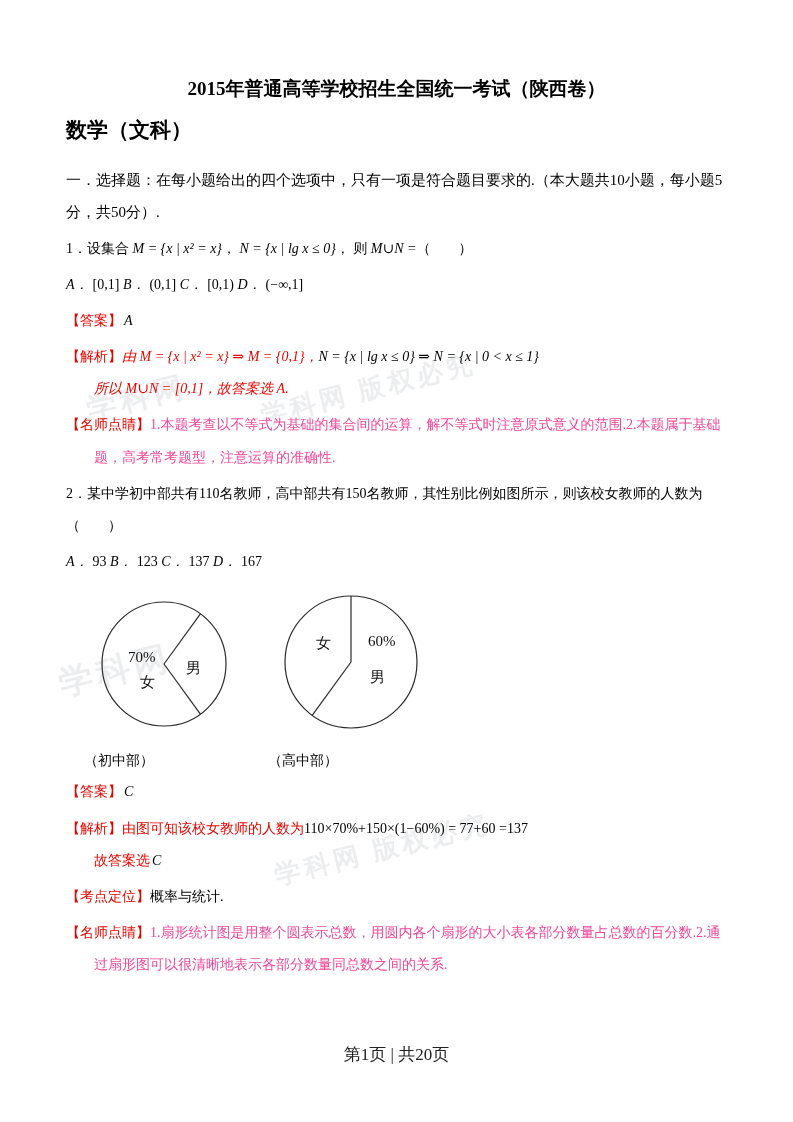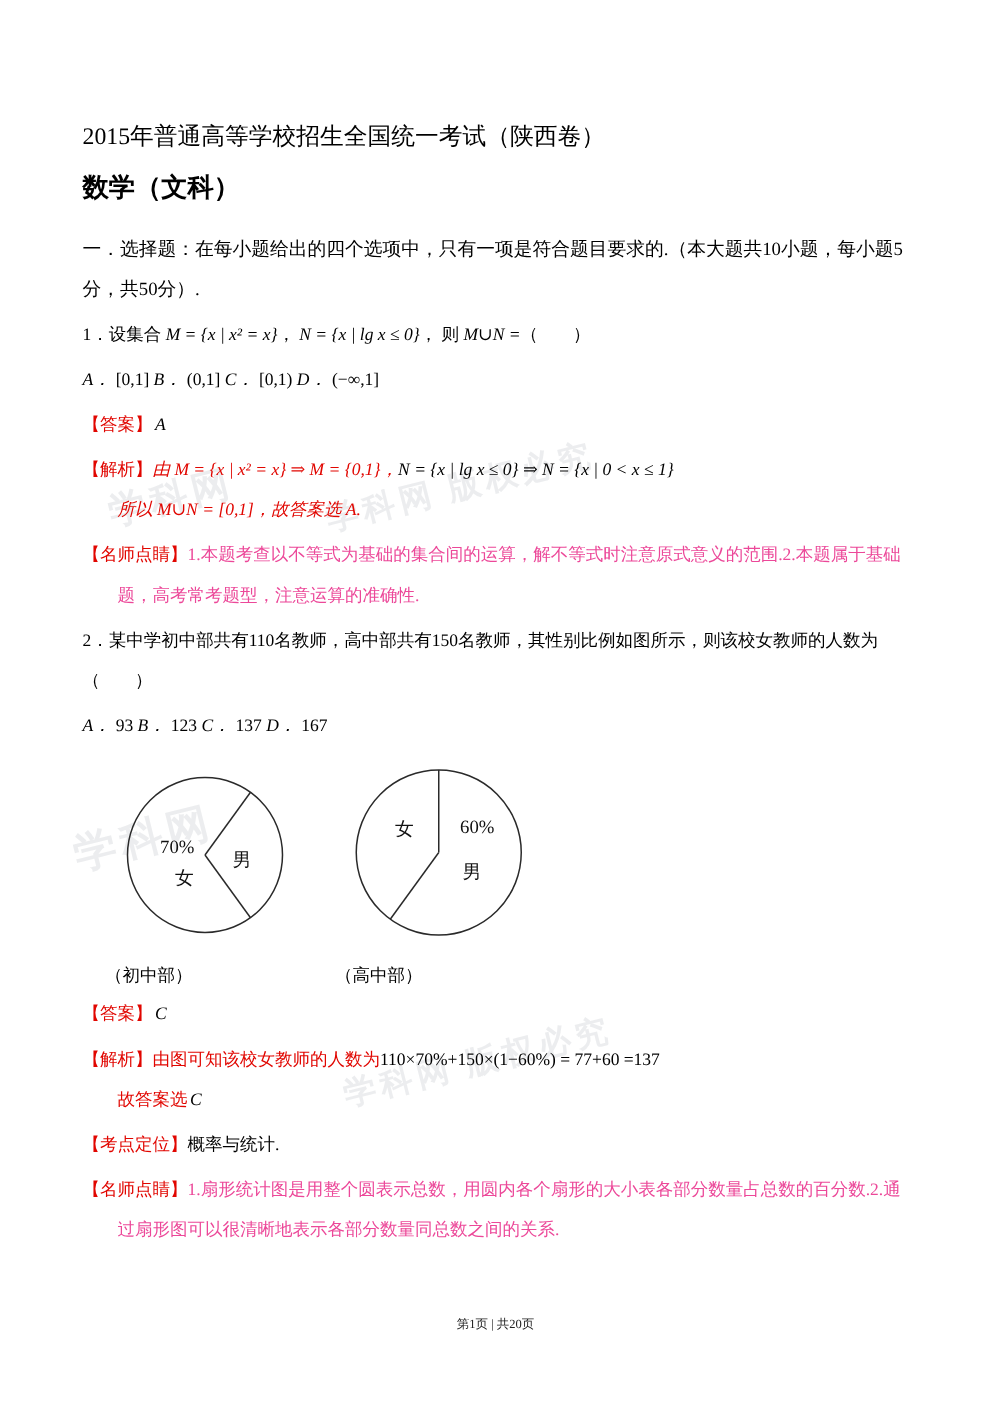--- a/index.html
+++ b/index.html
@@ -11,24 +11,24 @@
     font-family:"Liberation Serif","DejaVu Serif",serif;
     color:#000;
     overflow:hidden;
   }
   .content {
     position:relative;
     z-index:1;
     padding:0 66px;
   }
   .title {
-    margin:96px 0 0 0;
-    text-align:left;
+    margin:76px 0 0 0;
+    text-align:center;
     font-size:19px;
-    font-weight:normal;
+    font-weight:bold;
   }
   .subtitle {
     margin:14px 0 20px 0;
     text-align:left;
     font-size:21px;
     font-weight:bold;
   }
   .heading {
     font-weight:normal;
     font-size:15px;
@@ -62,21 +62,21 @@
     margin-top:4px;
   }
   .pie-svg { display:block; }
   .pie-svg circle, .pie-svg line { stroke:#2a2a2a; stroke-width:1.2; fill:none; }
   .pie-svg text { font-size:15px; fill:#111; font-family:"Liberation Serif","DejaVu Serif",serif; }
   .footer {
     position:absolute;
     z-index:1;
     left:0; right:0; bottom:56px;
     text-align:center;
-    font-size:10px;
+    font-size:17px;
     color:#222;
   }
   .watermark {
     position:absolute;
     z-index:0;
     color:#9aa0a8;
     opacity:0.18;
     transform:rotate(-14deg);
     font-size:30px;
     font-weight:bold;

